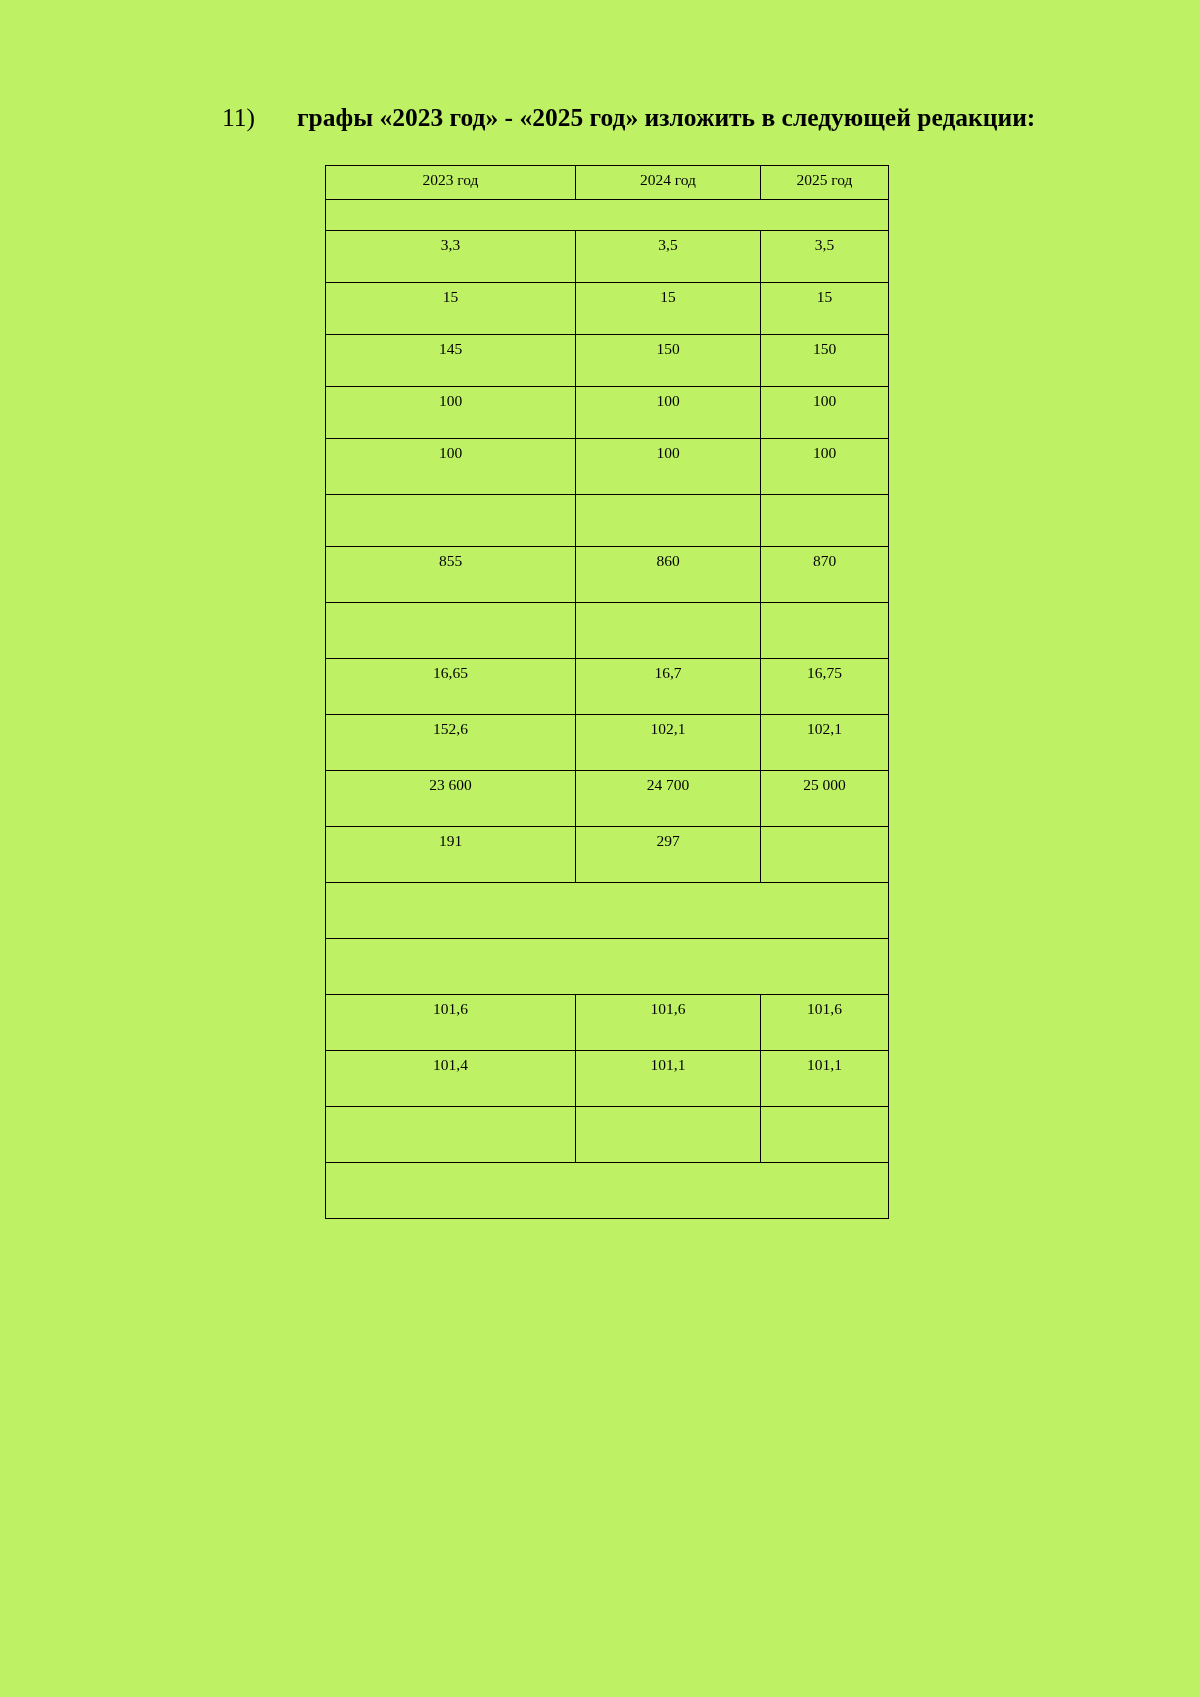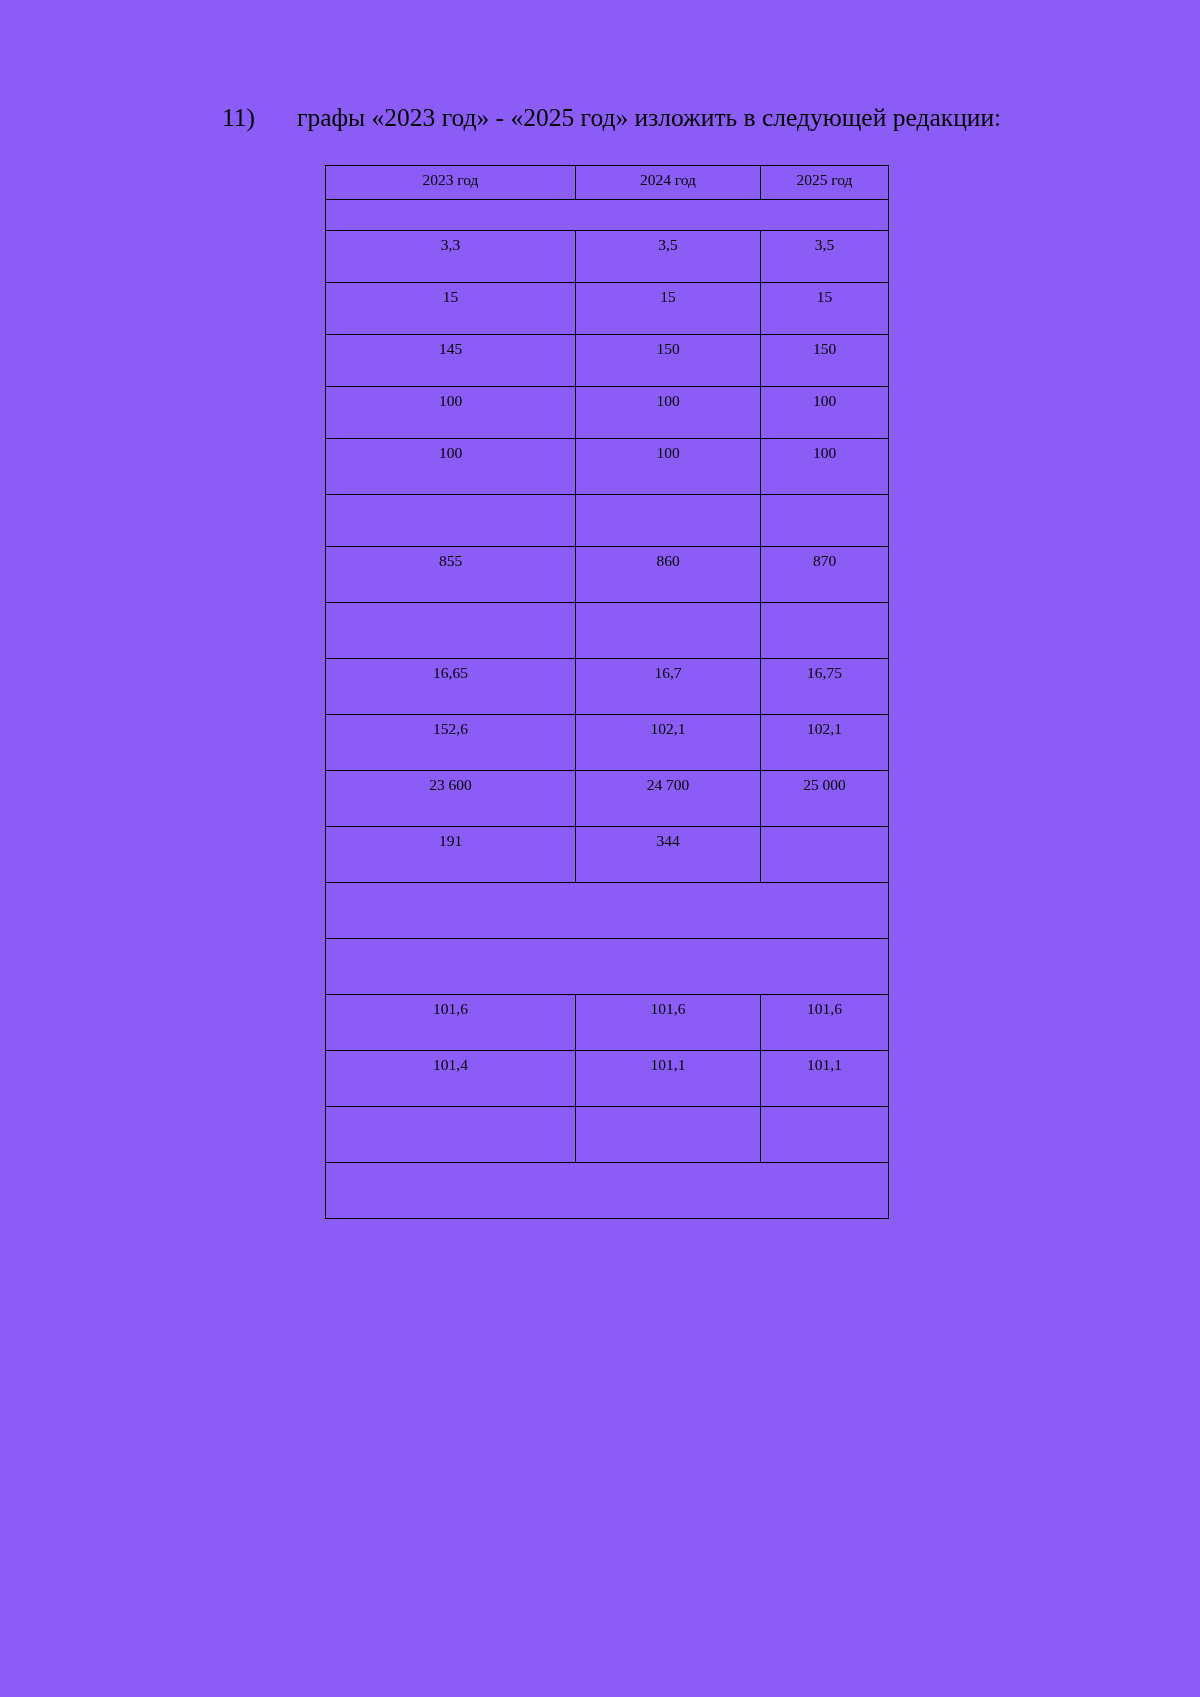--- a/index.html
+++ b/index.html
@@ -14,21 +14,21 @@
     font-family: "Liberation Serif", "DejaVu Serif", serif;
     color: #000000;
     position: relative;
     overflow: hidden;
   }
 
   .page {
     width: 1200px;
     height: 1697px;
     position: relative;
-    background: #8b5cf6;
+    background: #bef264;
   }
 
   
   .heading-line {
     position: absolute;
     left: 0;
     top: 103px;
     width: 1200px;
     display: flex;
     align-items: baseline;
@@ -37,20 +37,21 @@
     white-space: nowrap;
   }
   .heading-number {
     display: inline-block;
     width: 75px;
     margin-left: 222px;
     text-align: left;
   }
   .heading-text {
     display: inline-block;
+    font-weight: bold;
   }
 
   
   .doc-table {
     position: absolute;
     left: 325px;
     top: 165px;
     width: 563px;
     border-collapse: collapse;
     table-layout: fixed;
@@ -158,21 +159,21 @@
           <td>102,1</td>
           <td>102,1</td>
         </tr>
         <tr class="r-md">
           <td>23 600</td>
           <td>24 700</td>
           <td>25 000</td>
         </tr>
         <tr class="r-md">
           <td>191</td>
-          <td>344</td>
+          <td>297</td>
           <td class="cell-empty"></td>
         </tr>
         <tr class="r-md">
           <td colspan="3" class="merged-empty"></td>
         </tr>
         <tr class="r-md">
           <td colspan="3" class="merged-empty"></td>
         </tr>
         <tr class="r-md">
           <td>101,6</td>

